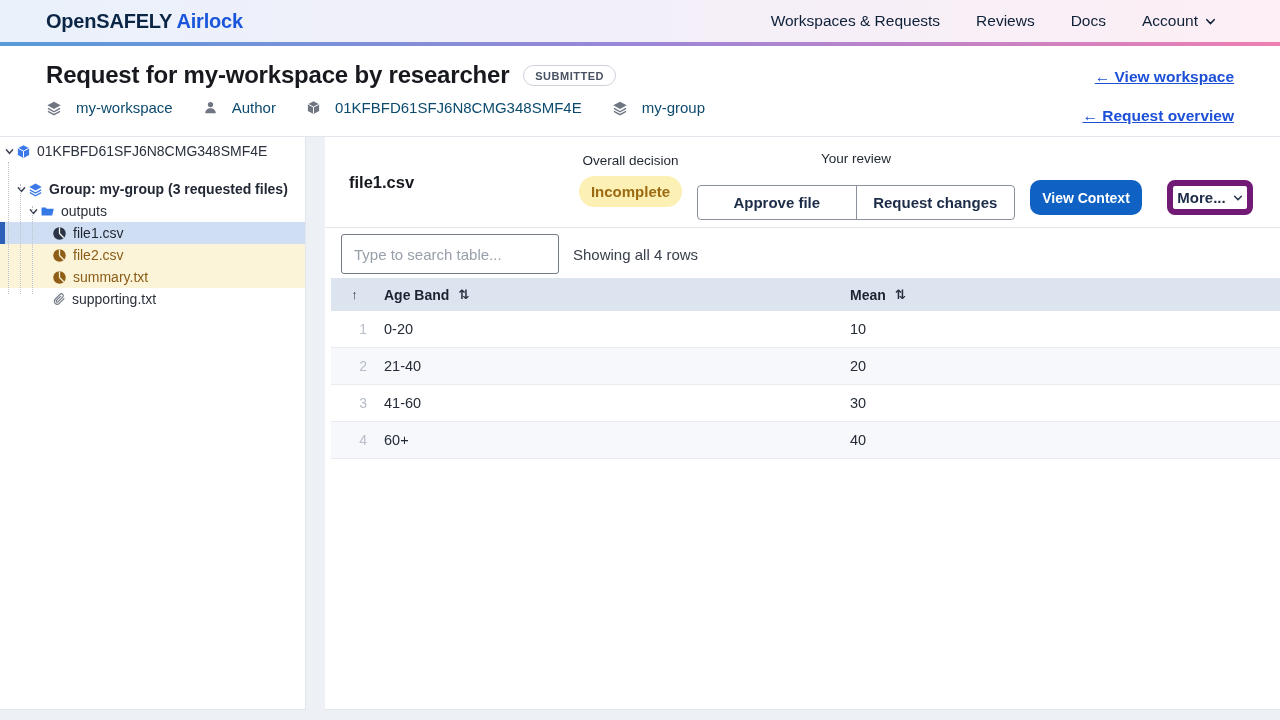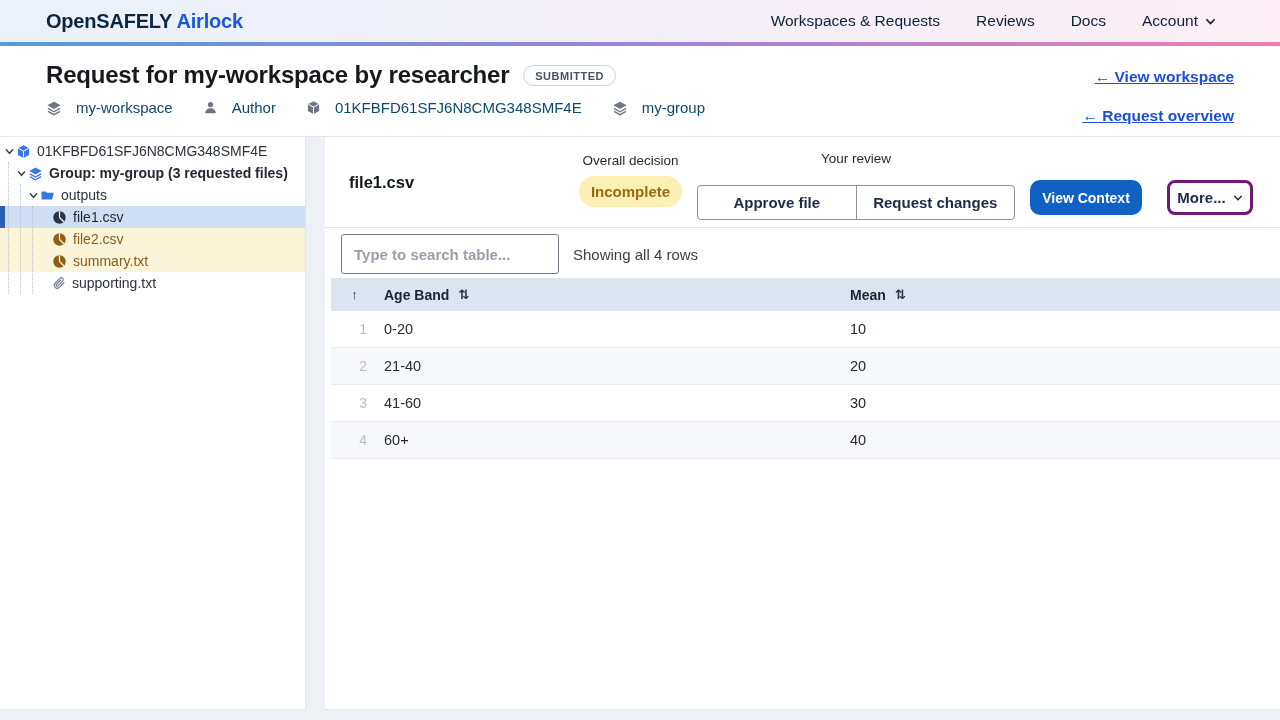--- a/index.html
+++ b/index.html
@@ -58,21 +58,21 @@
     position:absolute; left:0; top:0; width:306px; height:573px;
     background:#fff; border-right:1px solid #e2e6ec; border-bottom:1px solid #e2e6ec;
     overflow:hidden;
   }
   .tree { position:relative; padding-top:3px; z-index:1; }
   .tree-row {
     height:22px; display:flex; align-items:center;
     font-size:14px; color:#2b313c; cursor:pointer; white-space:nowrap;
   }
   .tree-row.d0 { padding-left:2px; }
-  .tree-row.d1 { padding-left:14px; font-weight:700; color:#222834; }
+  .tree-row.d1 { padding-left:14px; font-weight:700; color:#222834;margin-top:16px; }
   .tree-row.d2 { padding-left:26px; }
   .tree-row.d3 { padding-left:52px; }
   .twisty { width:14px; display:flex; justify-content:center; color:#3c4350; flex:none; }
   .tree-icon { display:inline-flex; margin-right:6px; flex:none; }
   .tree-row.selected { background:#cfdef2; box-shadow:inset 5px 0 0 0 #2e5fb8; color:#1e2530; }
   .tree-row.attention { background:#fbf4d9; color:#8a5c17; }
   .guides { position:absolute; top:0; left:0; width:100%; height:100%; z-index:2; pointer-events:none; }
   .guide { position:absolute; border-left:1px dotted #bcc3cd; width:0; }
   .g1 { left:8px;  top:25px; height:132px; }
   .g2 { left:20px; top:47px; height:110px; }
@@ -106,31 +106,31 @@
     font-family:inherit; font-size:15px; font-weight:600; color:#1c2b47;
   }
   .seg-btn + .seg-btn { border-left:1px solid #8a919c; }
   .view-context-btn {
     position:absolute; left:705px; top:43px; width:112px; height:35px;
     background:#0f62c4; color:#fff; border:none; border-radius:10px; cursor:pointer;
     font-family:inherit; font-size:14px; font-weight:600;
   }
   .more-btn {
     position:absolute; left:842px; top:43px; width:86px; height:35px;
-    background:#fff; border:3px solid #701a75; border-radius:8px; cursor:pointer;
+    background:#fff; border:6px solid #701a75; border-radius:8px; cursor:pointer;
     font-family:inherit; font-size:15px; font-weight:700; color:#1c2b47;
     display:flex; align-items:center; justify-content:center; gap:7px;
   }
 
   
   .search-row { position:relative; height:50px; }
   .search-input {
     position:absolute; left:16px; top:6px; width:218px; height:40px;
     border:1px solid #737b89; border-radius:3px; padding:4px 12px;
-    font-family:inherit; font-size:15px; color:#2b313c; background:#fff;font-weight:bold;
+    font-family:inherit; font-size:15px; color:#2b313c; background:#fff;
   }
   .search-input::placeholder { color:#98a0ab; }
   .rows-summary {
     position:absolute; left:248px; top:0; height:52px;
     display:flex; align-items:center; font-size:15px; color:#39404c;
   }
 
   
   .data-table { position:absolute; left:6px; top:141px; width:950px; }
   .t-head {

